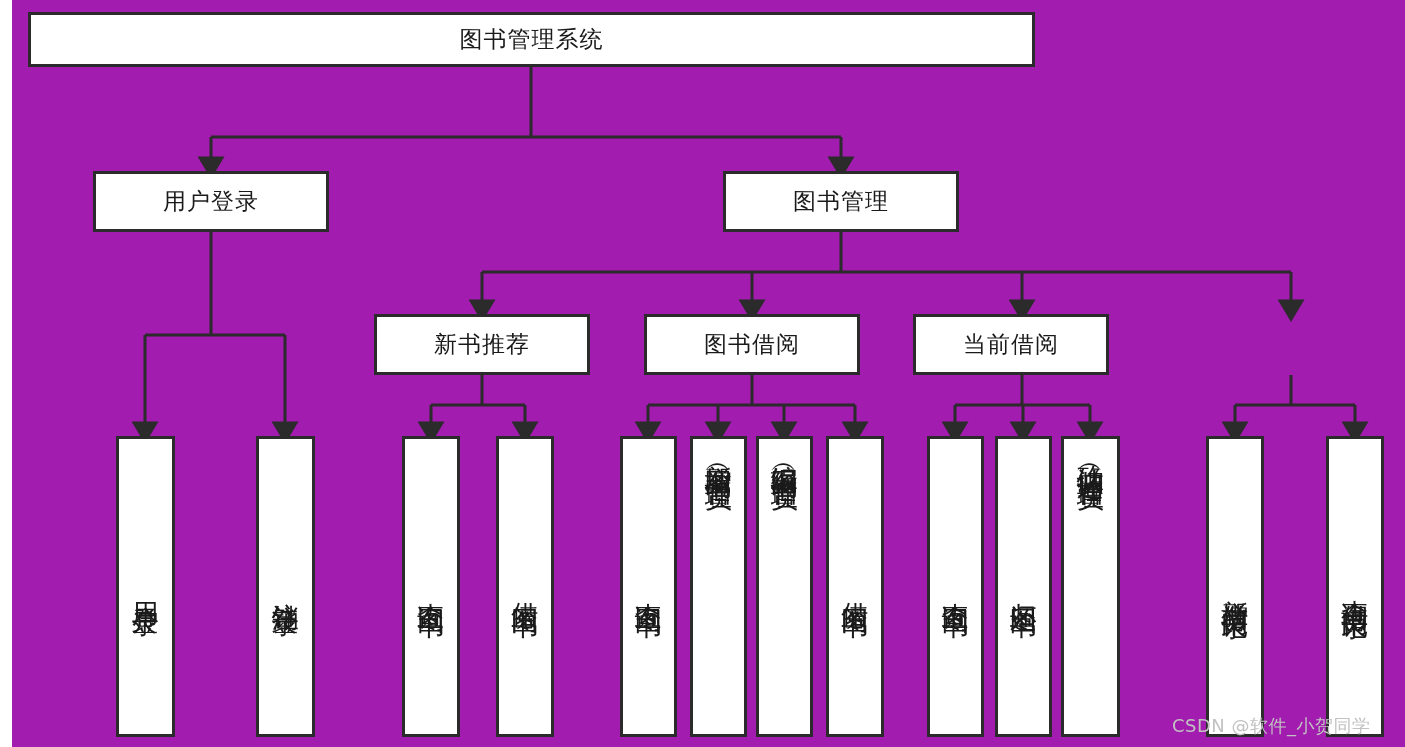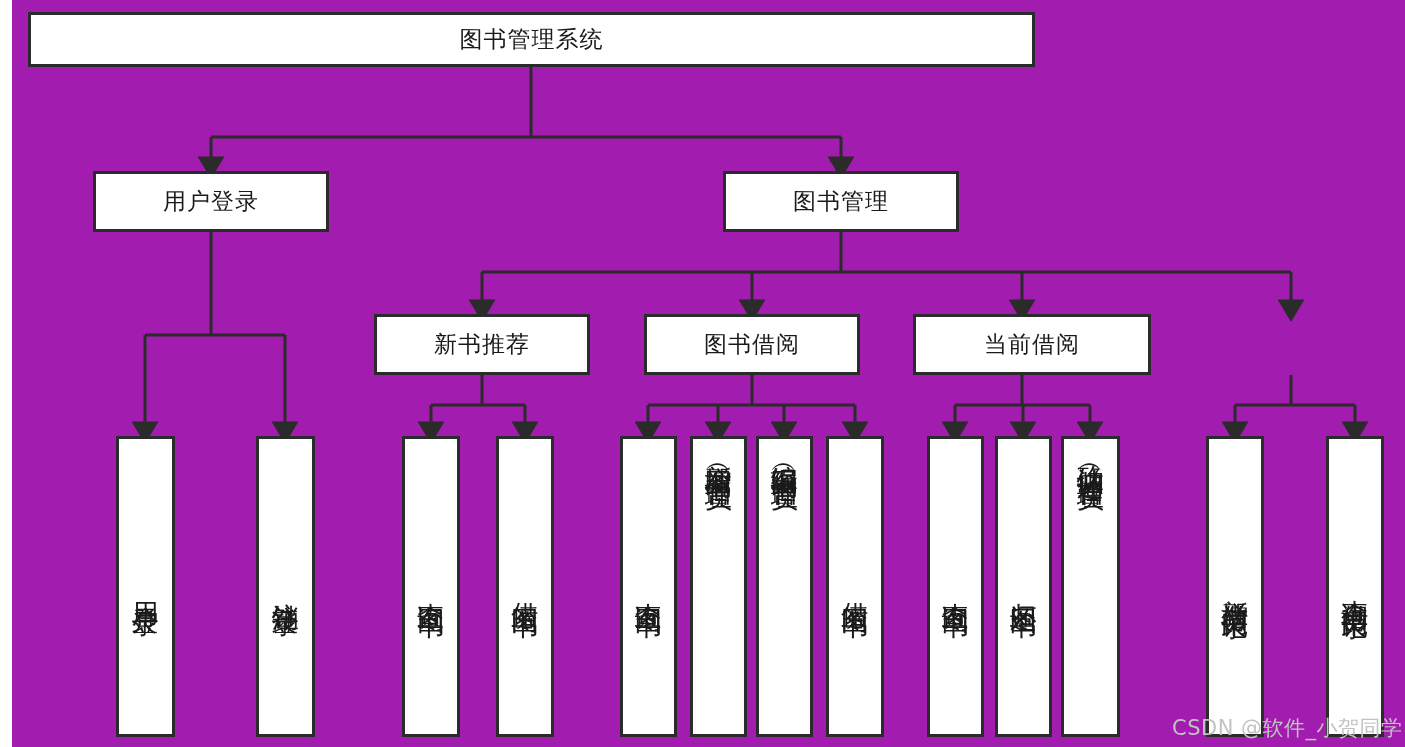--- a/index.html
+++ b/index.html
@@ -60,21 +60,21 @@
     margin-top: auto;
     margin-bottom: auto;
   }
   .node-box.vertical.top .node-label {
     margin-top: 4px;
   }
   #watermark {
     position: absolute;
     left: 1160px;
     top: 714px;
-    font-size: 21px;
+    font-size: 18px;
     color: #c2c2c2;
     letter-spacing: 0.5px;
     white-space: nowrap;
     z-index: 3;
   }
 </style>
 </head>
 <body>
 
 <div id="diagram-root">
@@ -139,21 +139,21 @@
   <div class="node-box" style="left: 711px; top: 171px; width: 236px; height: 61px;">
     <span class="node-label">图书管理</span>
   </div>
 
   <div class="node-box" style="left: 632px; top: 314px; width: 216px; height: 61px;">
     <span class="node-label">图书借阅</span>
   </div>
   <div class="node-box" style="left: 362px; top: 314px; width: 216px; height: 61px;">
     <span class="node-label">新书推荐</span>
   </div>
-  <div class="node-box" style="left: 901px; top: 314px; width: 238px; height: 61px;">
+  <div class="node-box" style="left: 901px; top: 314px; width: 196px; height: 61px;">
     <span class="node-label">当前借阅</span>
   </div>
 
   <div class="node-box vertical mid" style="left: 104px; top: 436px; width: 59px; height: 301px;">
     <span class="node-label">用户登录</span>
   </div>
   <div class="node-box vertical mid" style="left: 244px; top: 436px; width: 59px; height: 301px;">
     <span class="node-label">注销登录</span>
   </div>
   <div class="node-box vertical mid" style="left: 390px; top: 436px; width: 58px; height: 301px;">

